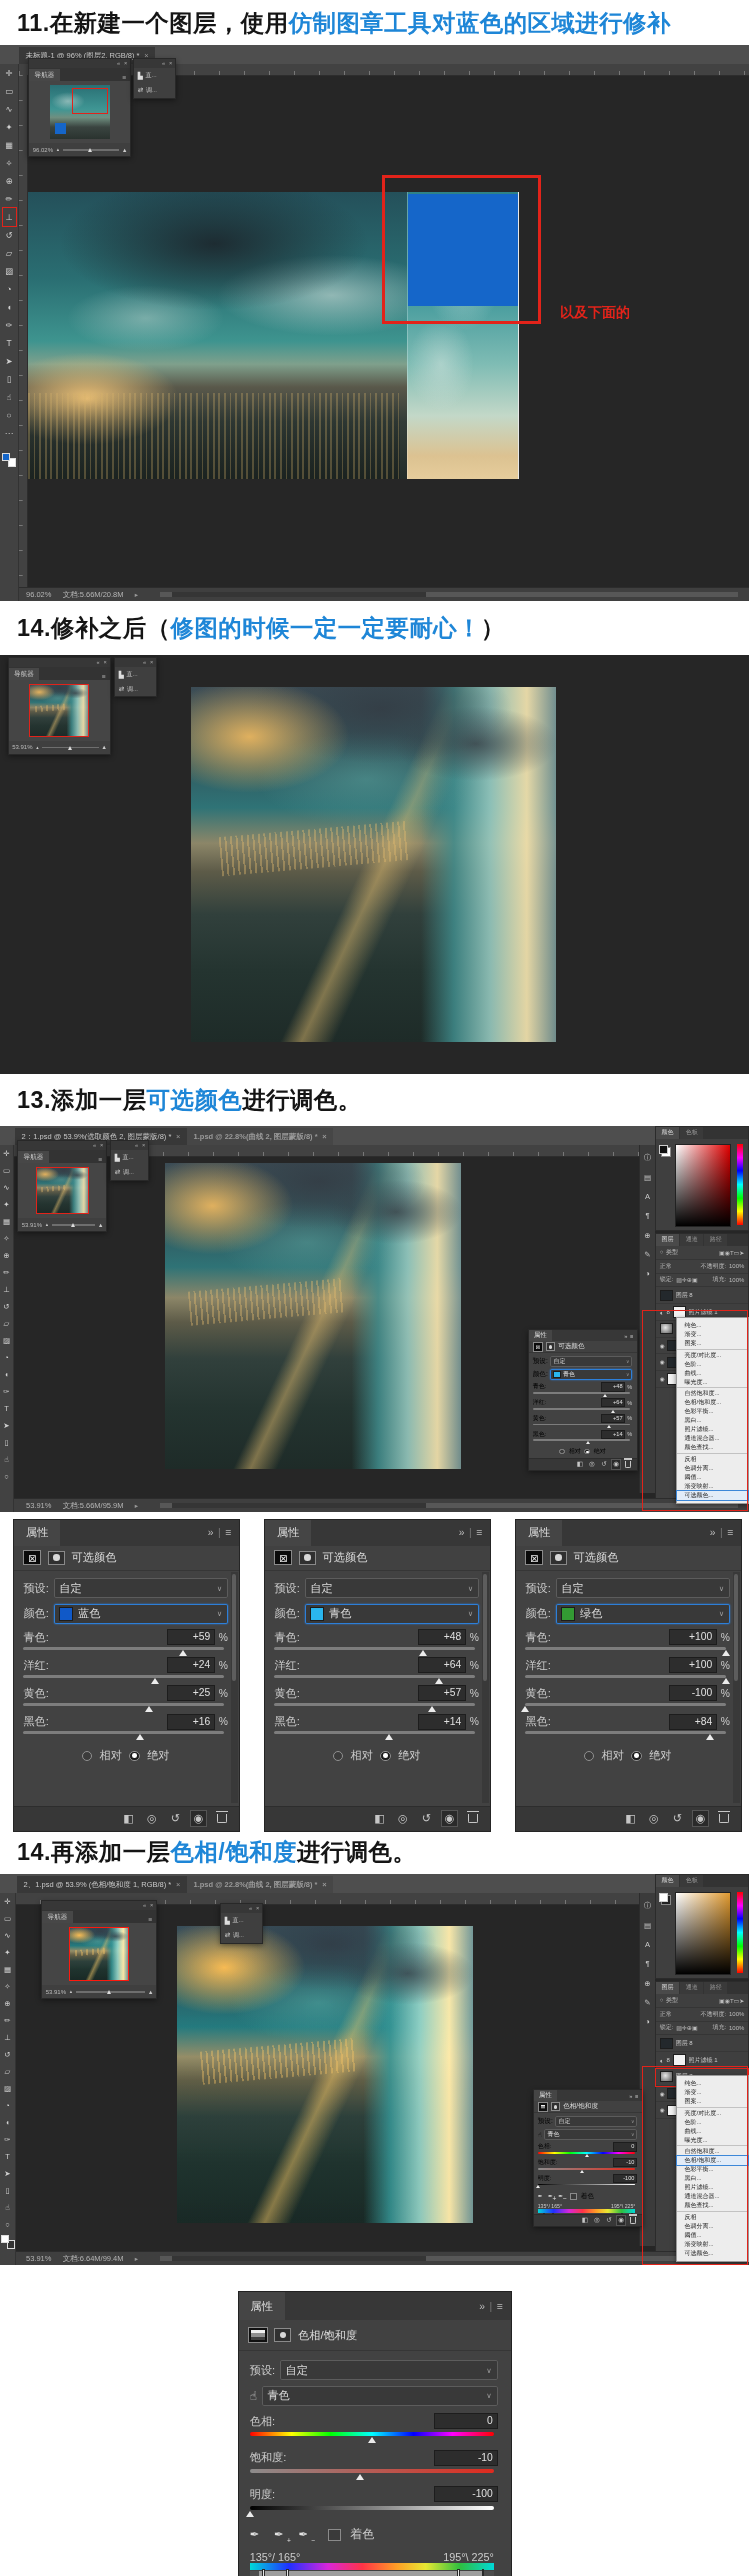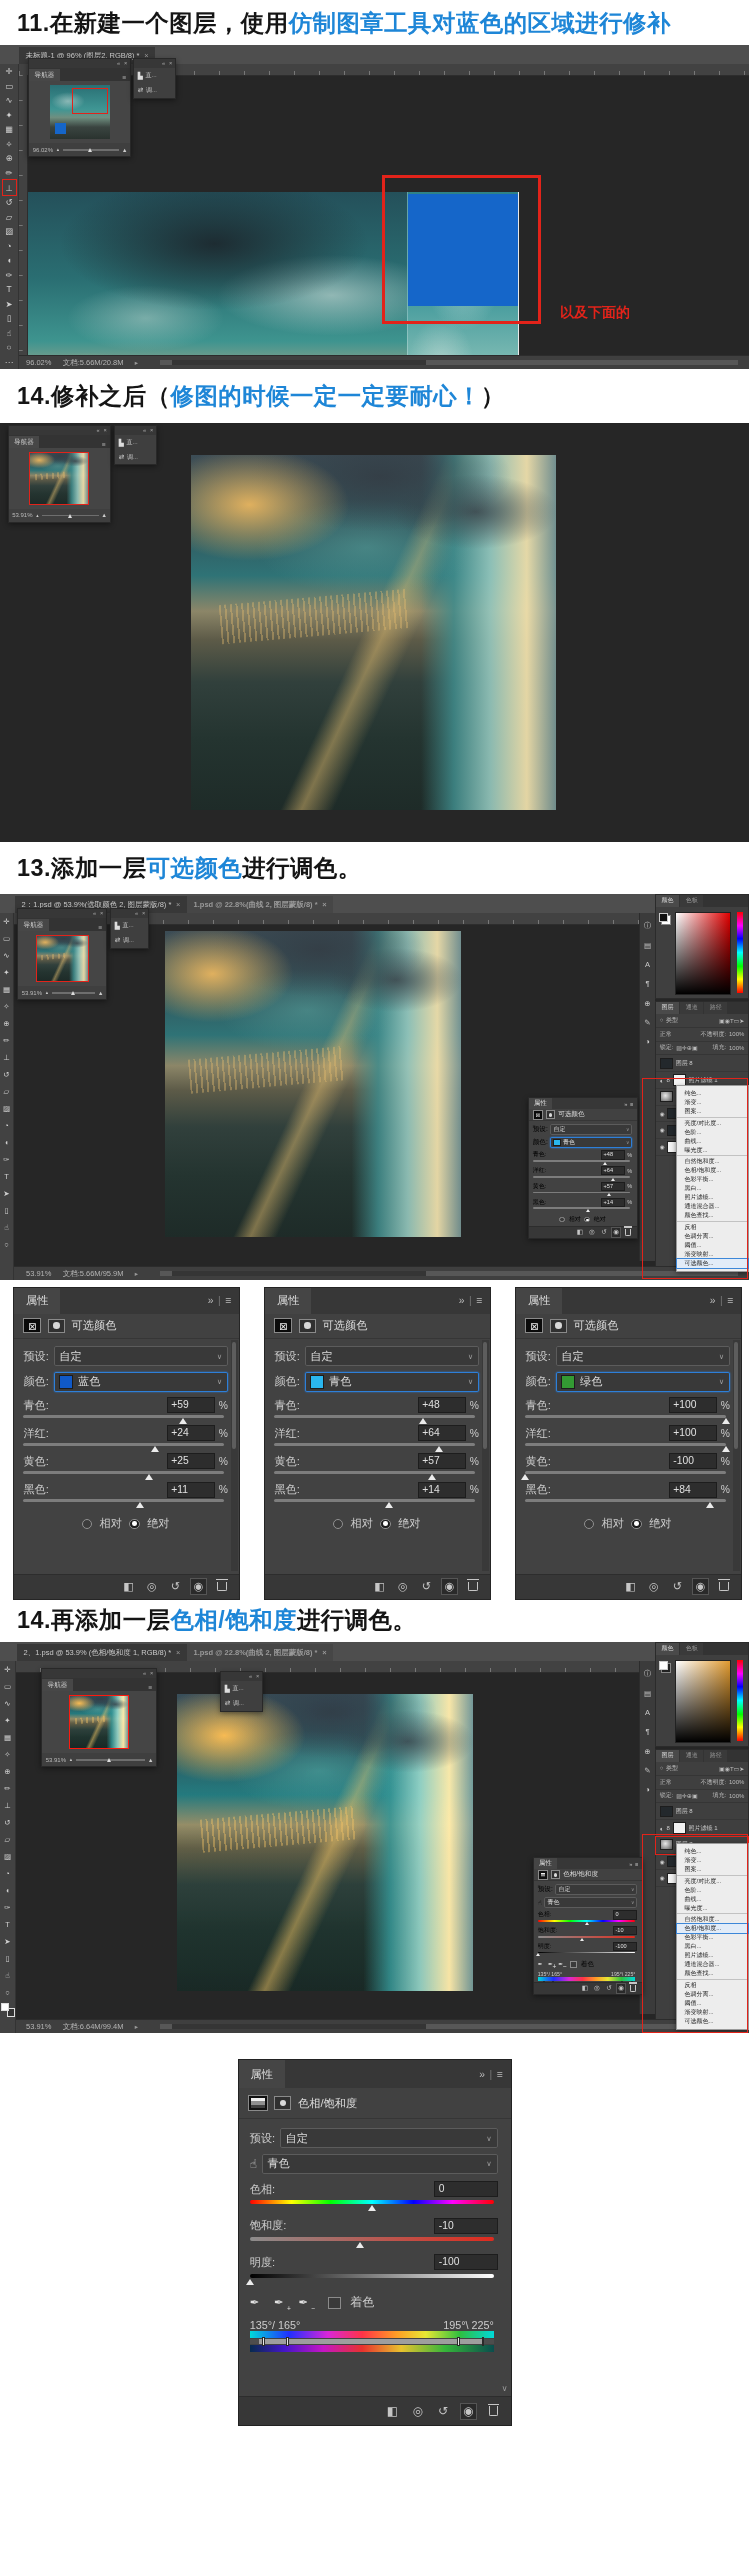--- a/index.html
+++ b/index.html
@@ -124,21 +124,21 @@
   .irow .t{font-size:11.2px;color:#ddd;}
   .pbody{padding:7.5px 11.2px 0 9.4px;position:relative;}
   .frow{display:flex;align-items:center;gap:4.7px;margin-bottom:5.6px;font-size:11.2px;}
   .sel{flex:1;height:18px;background:#393939;border:0.9px solid #5c5c5c;border-radius:1.9px;display:flex;align-items:center;padding:0 4.7px;gap:4.7px;font-size:11.2px;color:#ddd;position:relative;}
   .sel::after{content:"∨";position:absolute;right:4.7px;font-size:7.5px;color:#999;}
   .sel.focus{border-color:#2d7fd9;box-shadow:0 0 1.9px #2d7fd9;}
   .swatch{width:12px;height:12px;border:0.9px solid #1c1c1c;flex:none;}
   .sl-group{margin-bottom:0.9px;}
   .sl-head{display:flex;align-items:center;font-size:11.2px;height:16px;}
   .sl-head .sp{flex:1;}
-  .vbox{width:39px;height:14px;background:#2d2d2d;border:0.9px solid #1d1d1d;font-size:10.3px;color:#e0e0e0;line-height:14px;padding:0 3.7px;box-sizing:content-box;}
+  .vbox{width:39px;height:14px;background:#2d2d2d;border:0.9px solid #1d1d1d;font-size:10.3px;color:#e0e0e0;text-align:right;line-height:14px;padding:0 3.7px;box-sizing:content-box;}
   .pct{font-size:10.3px;margin-left:3.7px;color:#ccc;}
   .sl-track{position:relative;height:11.2px;margin-right:3.7px;}
   .sl-line{position:absolute;left:0;right:0;top:1.9px;height:2.8px;background:#7d7d7d;border-radius:1.9px;}
   .sl-thumb{position:absolute;top:4.7px;width:0;height:0;border-left:4.7px solid transparent;border-right:4.7px solid transparent;border-bottom:6.6px solid #ececec;transform:translateX(-50%);}
   .radio-row{display:flex;align-items:center;justify-content:center;gap:7.5px;margin-top:7.5px;font-size:11.2px;}
   .radio{width:10.3px;height:10.3px;border-radius:50%;border:0.9px solid #909090;background:#3b3b3b;flex:none;box-sizing:border-box;}
   .radio.on{background:#1c1c1c;position:relative;}
   .radio.on::after{content:"";position:absolute;left:1.9px;top:1.9px;width:4.7px;height:4.7px;border-radius:50%;background:#fff;}
   .pscroll{position:absolute;right:0.9px;top:52px;bottom:28px;width:7.5px;background:#393939;}
   .pscroll::before{content:"";position:absolute;top:2.8px;left:0.9px;width:4.7px;height:46%;background:#5d5d5d;border-radius:1.9px;}
@@ -210,21 +210,21 @@
 </style>
 </head>
 <body>
 
 <div class="heading" id="h11">
   <span>11.在新建一个图层，使用</span>
     <span class="hh">仿制图章工具对蓝色的区域进行修补</span>
     <span></span>
 </div>
 
-<div class="ps" id="shotA" style="height:324px">
+<div class="ps" id="shotA" style="height:556px">
   <div class="tabbar">
     <div class="tab">
         <span>未标题-1 @ 96% (图层2, RGB/8) *</span>
         <span class="x">×</span>
       </div>
   </div>
   <div class="ruler"></div>
   <div class="vruler"></div>
   <div class="toolcol" style="top:19px;bottom:0;width:18px">
 
@@ -698,21 +698,21 @@
             </div>
             <div class="sl-track">
               <span class="sl-line"></span>
               <span class="sl-thumb" style="left: 62.5%;"></span>
             </div>
           </div>
           <div class="sl-group">
             <div class="sl-head">
               <span>黑色:</span>
               <span class="sp"></span>
-              <span class="vbox">+11</span>
+              <span class="vbox">+16</span>
               <span class="pct">%</span>
             </div>
             <div class="sl-track">
               <span class="sl-line"></span>
               <span class="sl-thumb" style="left: 58%;"></span>
             </div>
           </div>
         </div>
       <div class="radio-row">
         <span class="radio"></span>

